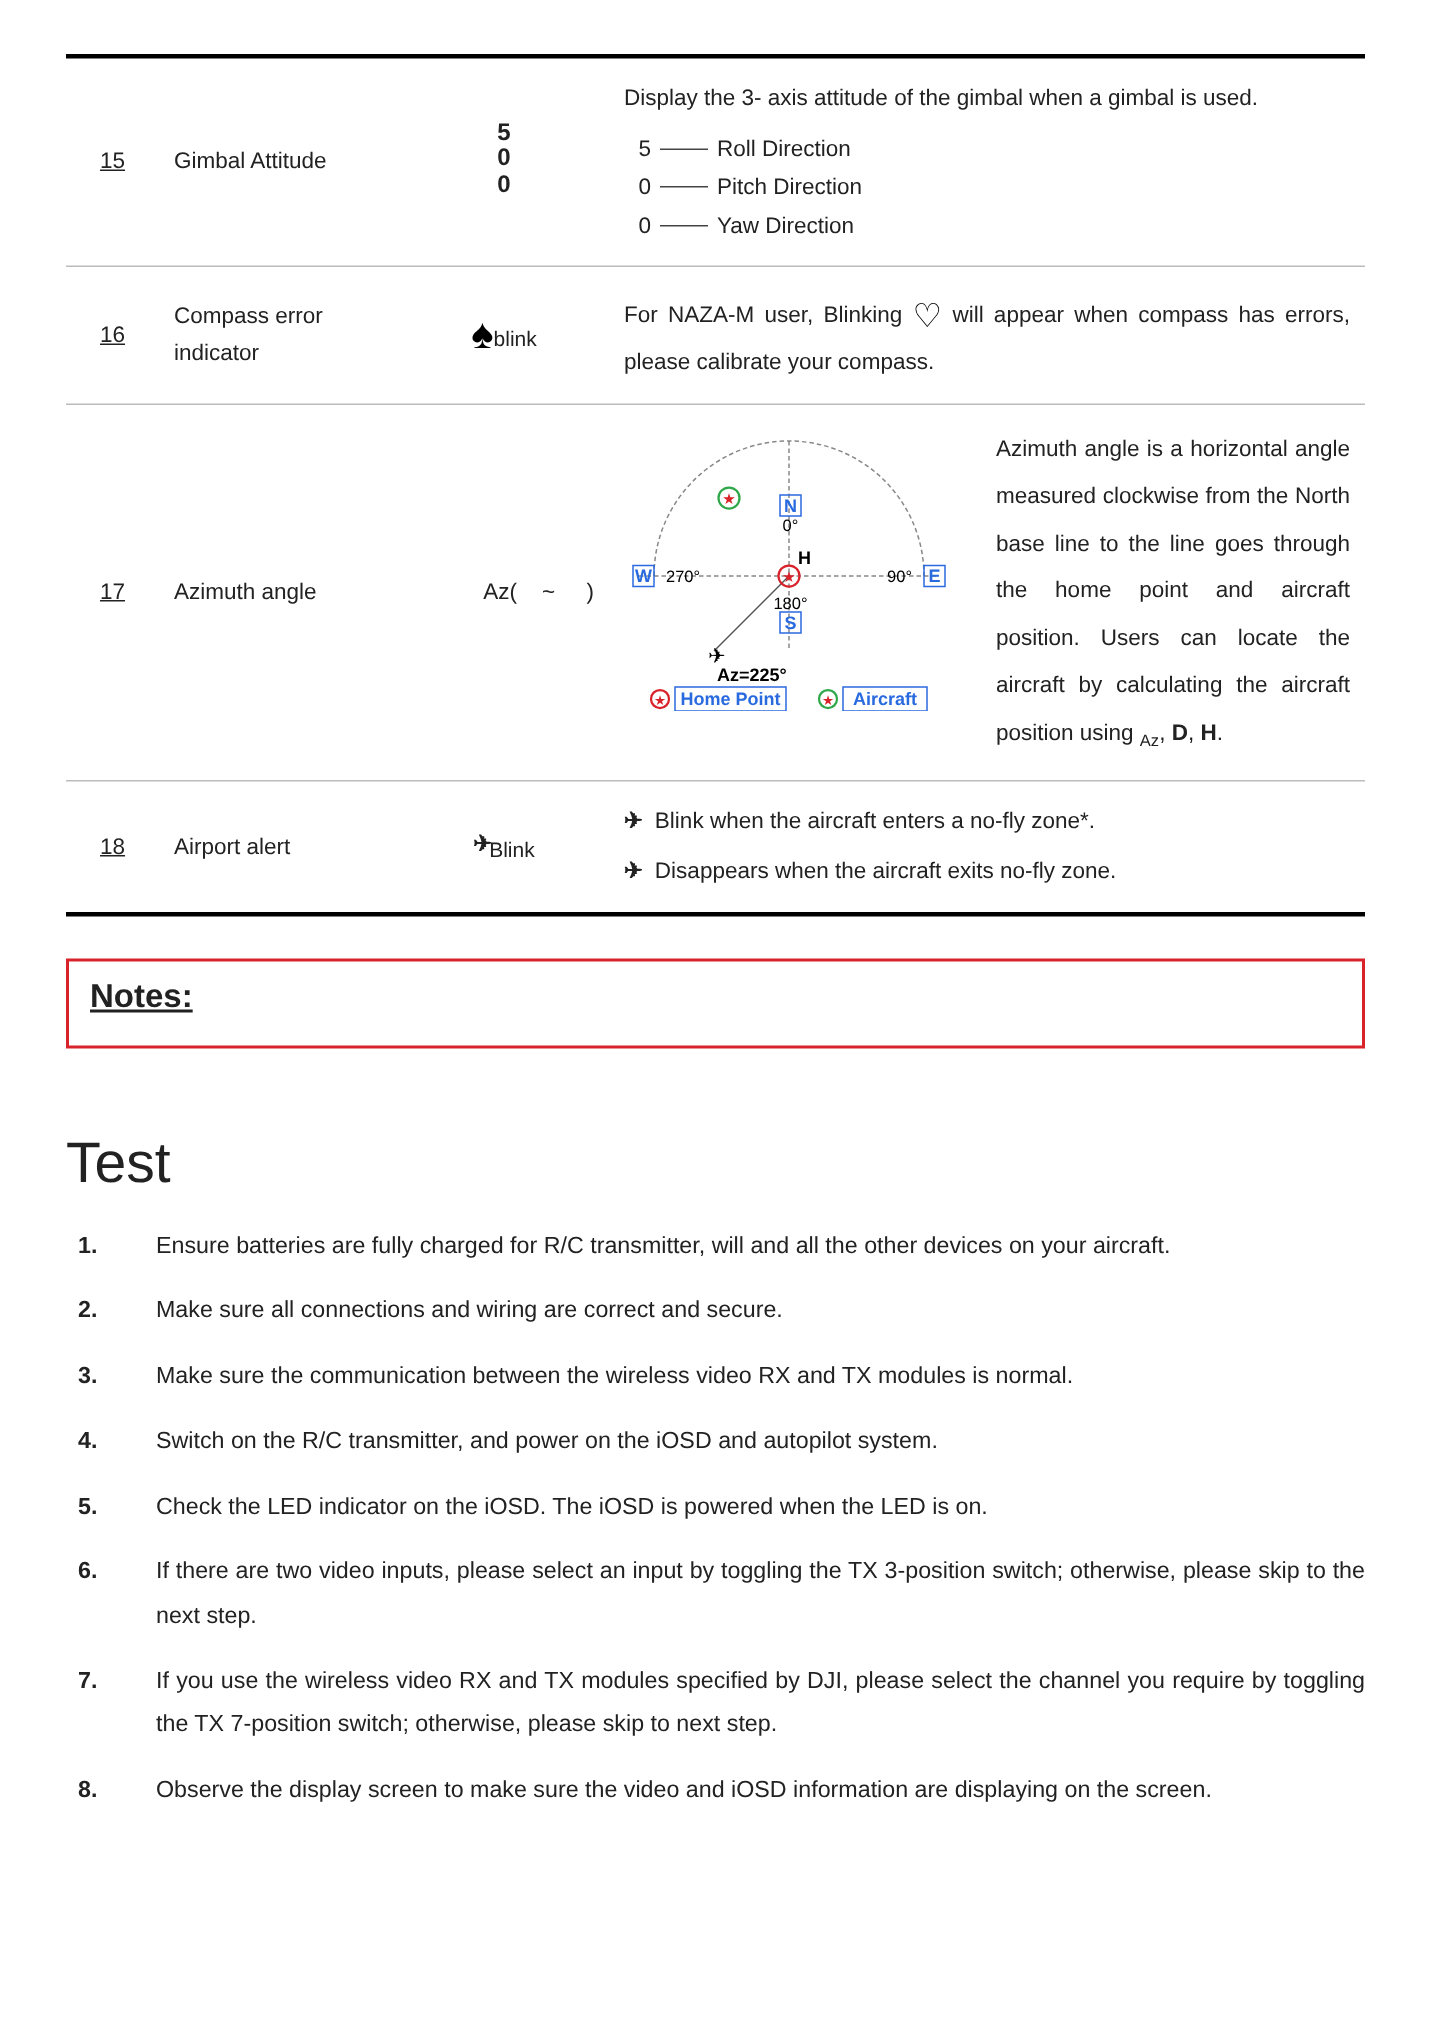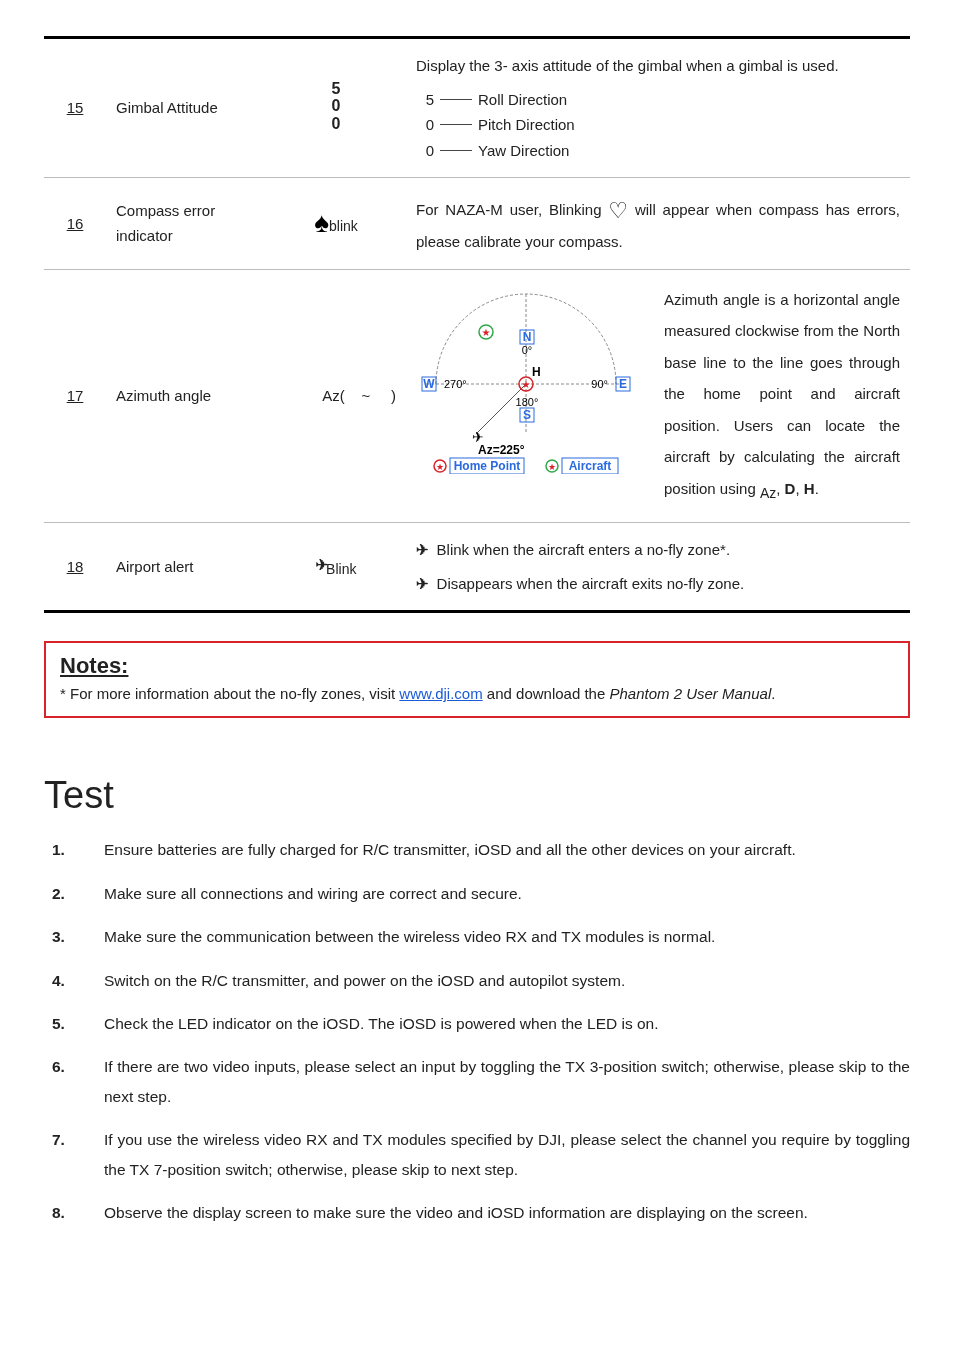--- a/index.html
+++ b/index.html
@@ -28,21 +28,21 @@
   .notes-text a{color:#1a5bd8;text-decoration:underline;}
   .notes-text .ital{font-style:italic;}
   h1.section{font-size:38px;margin:56px 0 18px 0;font-weight:500;}
   p.lead{font-size:15.5px;margin:0 0 22px 0;}
   ol.steps{list-style:none;padding:0;margin:0;counter-reset:none;}
   ol.steps li{display:flex;gap:24px;font-size:15.5px;line-height:1.9;margin:0 0 14px 0;}
   ol.steps li .n{font-weight:700;width:28px;flex:0 0 28px;text-align:left;padding-left:8px;}
   ol.steps li .t{flex:1;text-align:justify;}
   .airplane{display:inline-block;font-weight:700;letter-spacing:-2px;}
   .azformula{font-size:15px;}
-  .azformula sub{font-size:14px;}
+  .azformula sub{font-size:11px;}
   .compass-svg{flex:0 0 220px;}
   .compass-note{flex:1;}
   .small-label{font-size:11px;}
   .legend-box{stroke:#2a6adf;fill:none;stroke-width:1;}
   .legend-text{fill:#2a6adf;font-size:12px;font-weight:600;}
   .az-text{font-size:12px;font-weight:700;}
 </style>
 </head>
 <body>
 
@@ -175,31 +175,28 @@
             <span>Disappears when the aircraft exits no-fly zone.</span>
           </div>
         </td>
       </tr>
 
     </tbody>
   </table>
 
   <div class="notes-box">
     <h3 class="notes-title">Notes:</h3>
-    <p class="notes-text">
-      <span>* For more information about the no-fly zones, visit </span><a href="#">www.dji.com</a><span> and download the </span><span class="ital">Phantom 2 User Manual</span><span>.</span>
-    </p>
   </div>
 
   <h1 class="section">Test</h1>
 
   <ol class="steps">
     <li>
         <span class="n">1.</span>
-        <span class="t">Ensure batteries are fully charged for R/C transmitter, iOSD and all the other devices on your aircraft.</span>
+        <span class="t">Ensure batteries are fully charged for R/C transmitter, will and all the other devices on your aircraft.</span>
       </li>
     <li>
         <span class="n">2.</span>
         <span class="t">Make sure all connections and wiring are correct and secure.</span>
       </li>
     <li>
         <span class="n">3.</span>
         <span class="t">Make sure the communication between the wireless video RX and TX modules is normal.</span>
       </li>
     <li>

